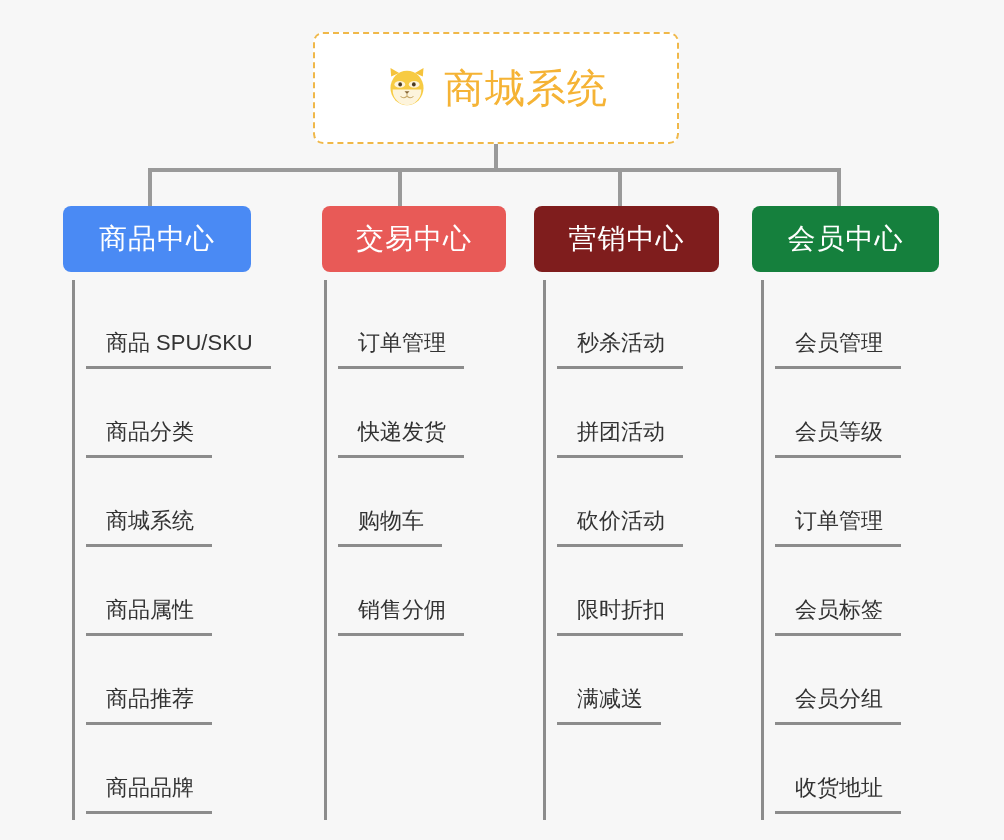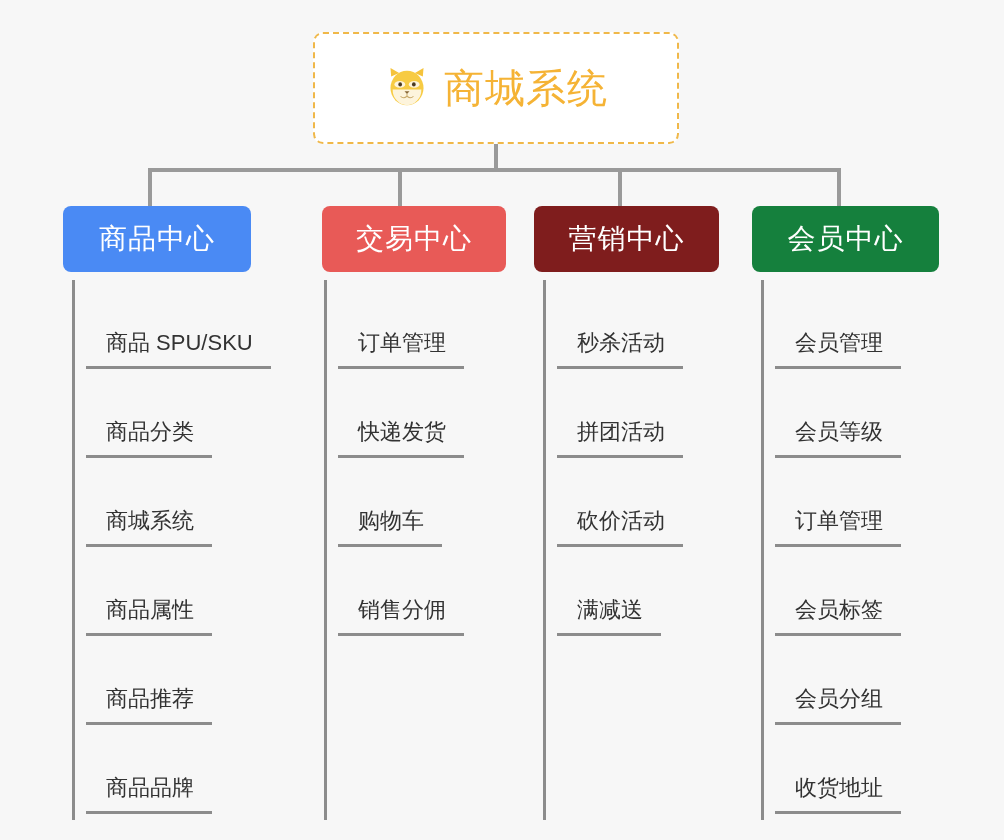--- a/index.html
+++ b/index.html
@@ -215,20 +215,23 @@
         <div class="leaf-item">
           <span class="leaf-label">秒杀活动</span>
         </div>
         <div class="leaf-item">
           <span class="leaf-label">拼团活动</span>
         </div>
         <div class="leaf-item">
           <span class="leaf-label">砍价活动</span>
         </div>
         <div class="leaf-item">
+          <span class="leaf-label">限时折扣</span>
+        </div>
+        <div class="leaf-item">
           <span class="leaf-label">满减送</span>
         </div>
       </div>
       <div class="leaf-col" style="left: 761px;">
         <div class="leaf-trunk" style="height: 540px;"></div>
         <div class="leaf-item">
           <span class="leaf-label">会员管理</span>
         </div>
         <div class="leaf-item">
           <span class="leaf-label">会员等级</span>

